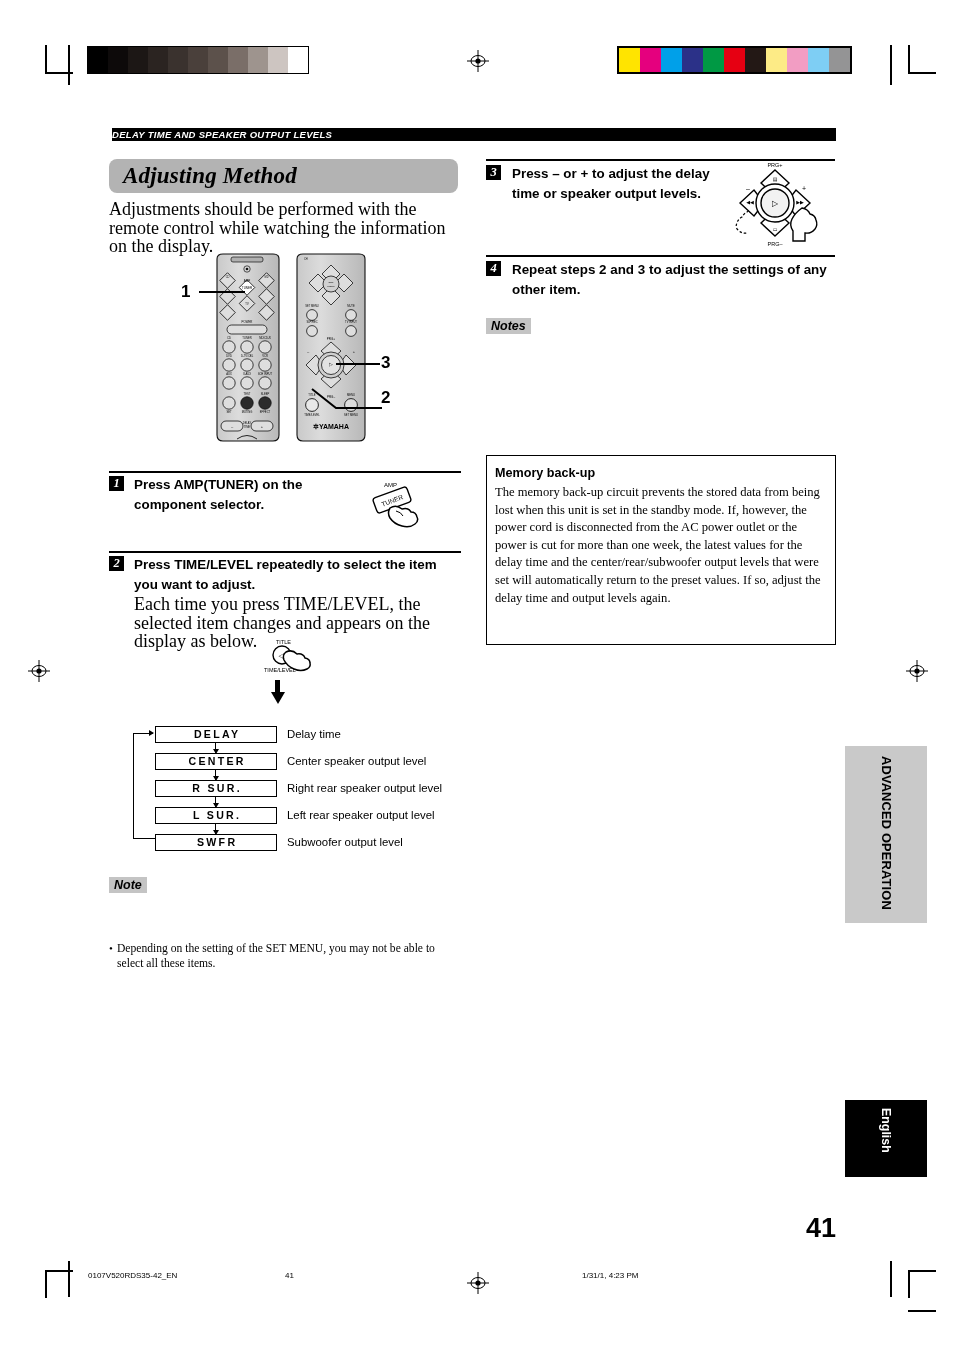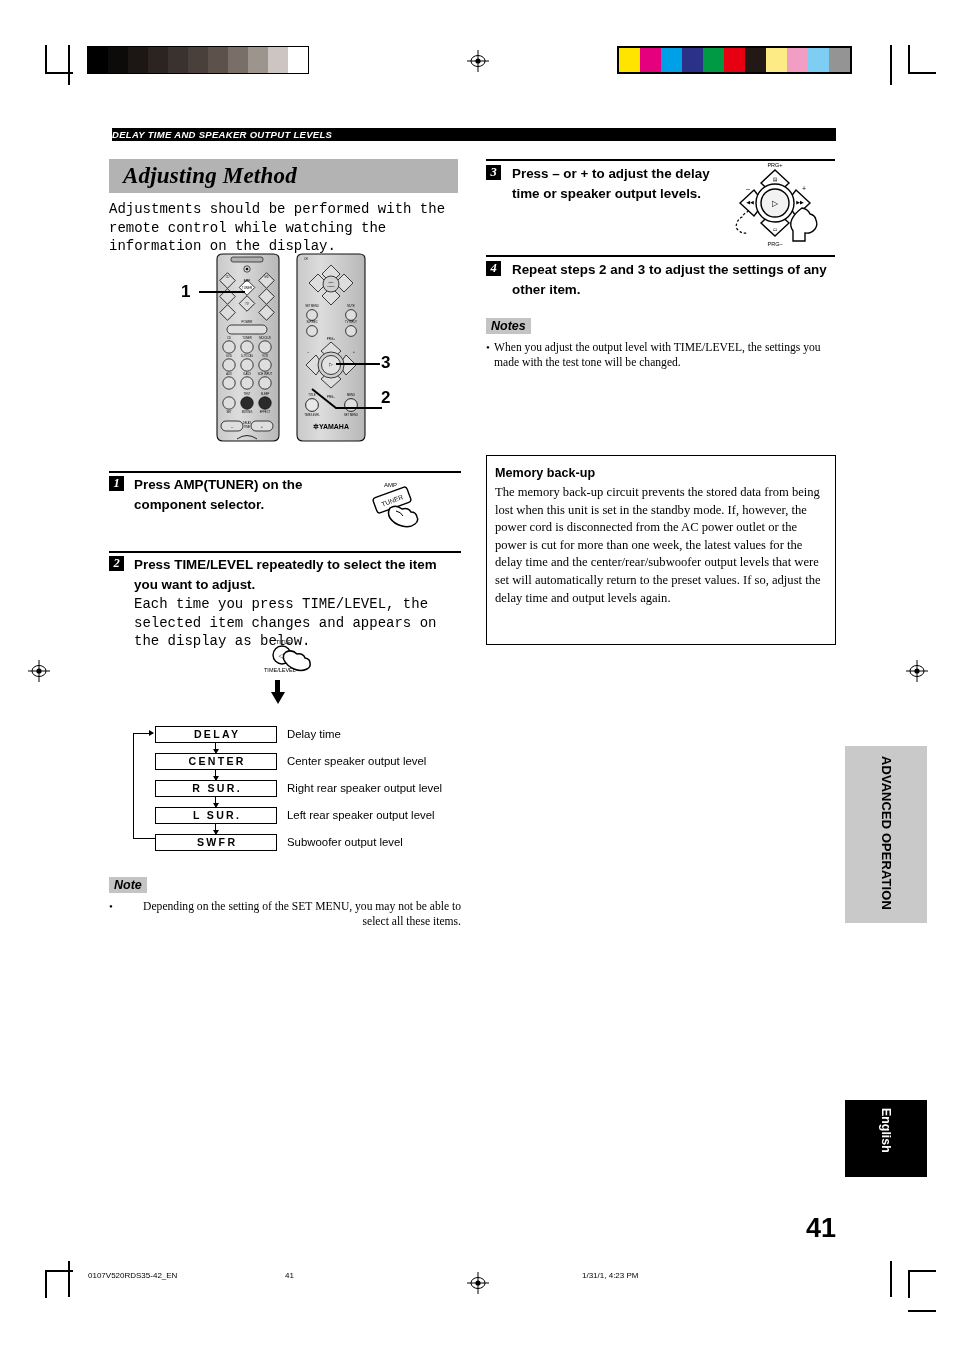--- a/index.html
+++ b/index.html
@@ -52,22 +52,22 @@
     font-style: italic;
     font-size: 23px;
     line-height: 34px;
     padding-left: 14px;
     box-sizing: border-box;
     letter-spacing: 0.2px;
   }
 
   .body-text {
     position: absolute;
-    font-family: Liberation Mono, monospace;
-    font-size: 14px;
+    font-family: Liberation Serif, serif;
+    font-size: 18px;
     line-height: 18.5px;
   }
 
   
   .rule { position: absolute; background: #000; height: 1.5px; }
 
   .step-num {
     position: absolute;
     width: 15px; height: 15px;
     background: #000;
@@ -323,21 +323,21 @@
     <line x1="0" y1="11" x2="22" y2="11" stroke="#000" stroke-width="1"></line>
     <ellipse cx="11" cy="11" rx="7" ry="5.5" fill="none" stroke="#000" stroke-width="1"></ellipse>
     <circle cx="11" cy="11" r="2.6" fill="#000"></circle>
   </svg>
 </div>
 
 <div class="header-band" style="left:112px; top:128px; width:724px; height:13px;">
   <span>DELAY TIME AND SPEAKER OUTPUT LEVELS</span>
 </div>
 
-<div class="section-title" style="left:109px; top:159px; width:349px; height:34px;">
+<div class="section-title" style="left:109px; top:159px; width:349px; height:34px;border-radius:8px;">
   <span>Adjusting Method</span>
 </div>
 
 <div class="body-text" style="left:109px; top:200px; width:352px;">
   <span>Adjustments should be performed with the remote control while watching the information on the display.</span>
 </div>
 
 <div class="remote-wrap" style="left:205px; top:253px; width:180px; height:195px;">
   <svg width="180" height="195" viewBox="0 0 180 195">
     <defs>
@@ -555,21 +555,21 @@
   </div>
   <div class="flow-row">
     <div class="flow-box">SWFR</div>
     <div class="flow-label">Subwoofer output level</div>
   </div>
 </div>
 
 <div class="note-label" style="left:109px; top:877px;">
   <span>Note</span>
 </div>
-<div class="bullet-list" style="left:109px; top:899px; width:352px;text-align:right;">
+<div class="bullet-list" style="left:109px; top:941px; width:352px;">
   <div class="li">Depending on the setting of the SET MENU, you may not be able to select all these items.</div>
 </div>
 
 <div class="rule" style="left:486px; top:159px; width:349px;"></div>
 <div class="step-num" style="left:486px; top:165px;">
   <span>3</span>
 </div>
 <div class="step-head" style="left:512px; top:164px; width:200px;">
   <span>Press – or + to adjust the delay time or speaker output levels.</span>
 </div>
@@ -604,21 +604,20 @@
   <span>4</span>
 </div>
 <div class="step-head" style="left:512px; top:260px; width:326px;">
   <span>Repeat steps 2 and 3 to adjust the settings of any other item.</span>
 </div>
 
 <div class="note-label" style="left:486px; top:318px;">
   <span>Notes</span>
 </div>
 <div class="bullet-list" style="left:486px; top:340px; width:350px;">
-  <div class="li">When you adjust the output level with TIME/LEVEL, the settings you made with the test tone will be changed.</div>
 </div>
 
 <div class="boxed" style="left:486px; top:455px; width:350px; height:190px;padding-left:8px;">
   <h4>Memory back-up</h4>
   <p>The memory back-up circuit prevents the stored data from being lost when this unit is set in the standby mode. If, however, the power cord is disconnected from the AC power outlet or the power is cut for more than one week, the latest values for the delay time and the center/rear/subwoofer output levels that were set will automatically return to the preset values. If so, adjust the delay time and output levels again.</p>
 </div>
 
 <div class="side-tab-gray" style="left:845px; top:746px; width:82px; height:177px;">
   <span>ADVANCED OPERATION</span>
 </div>

